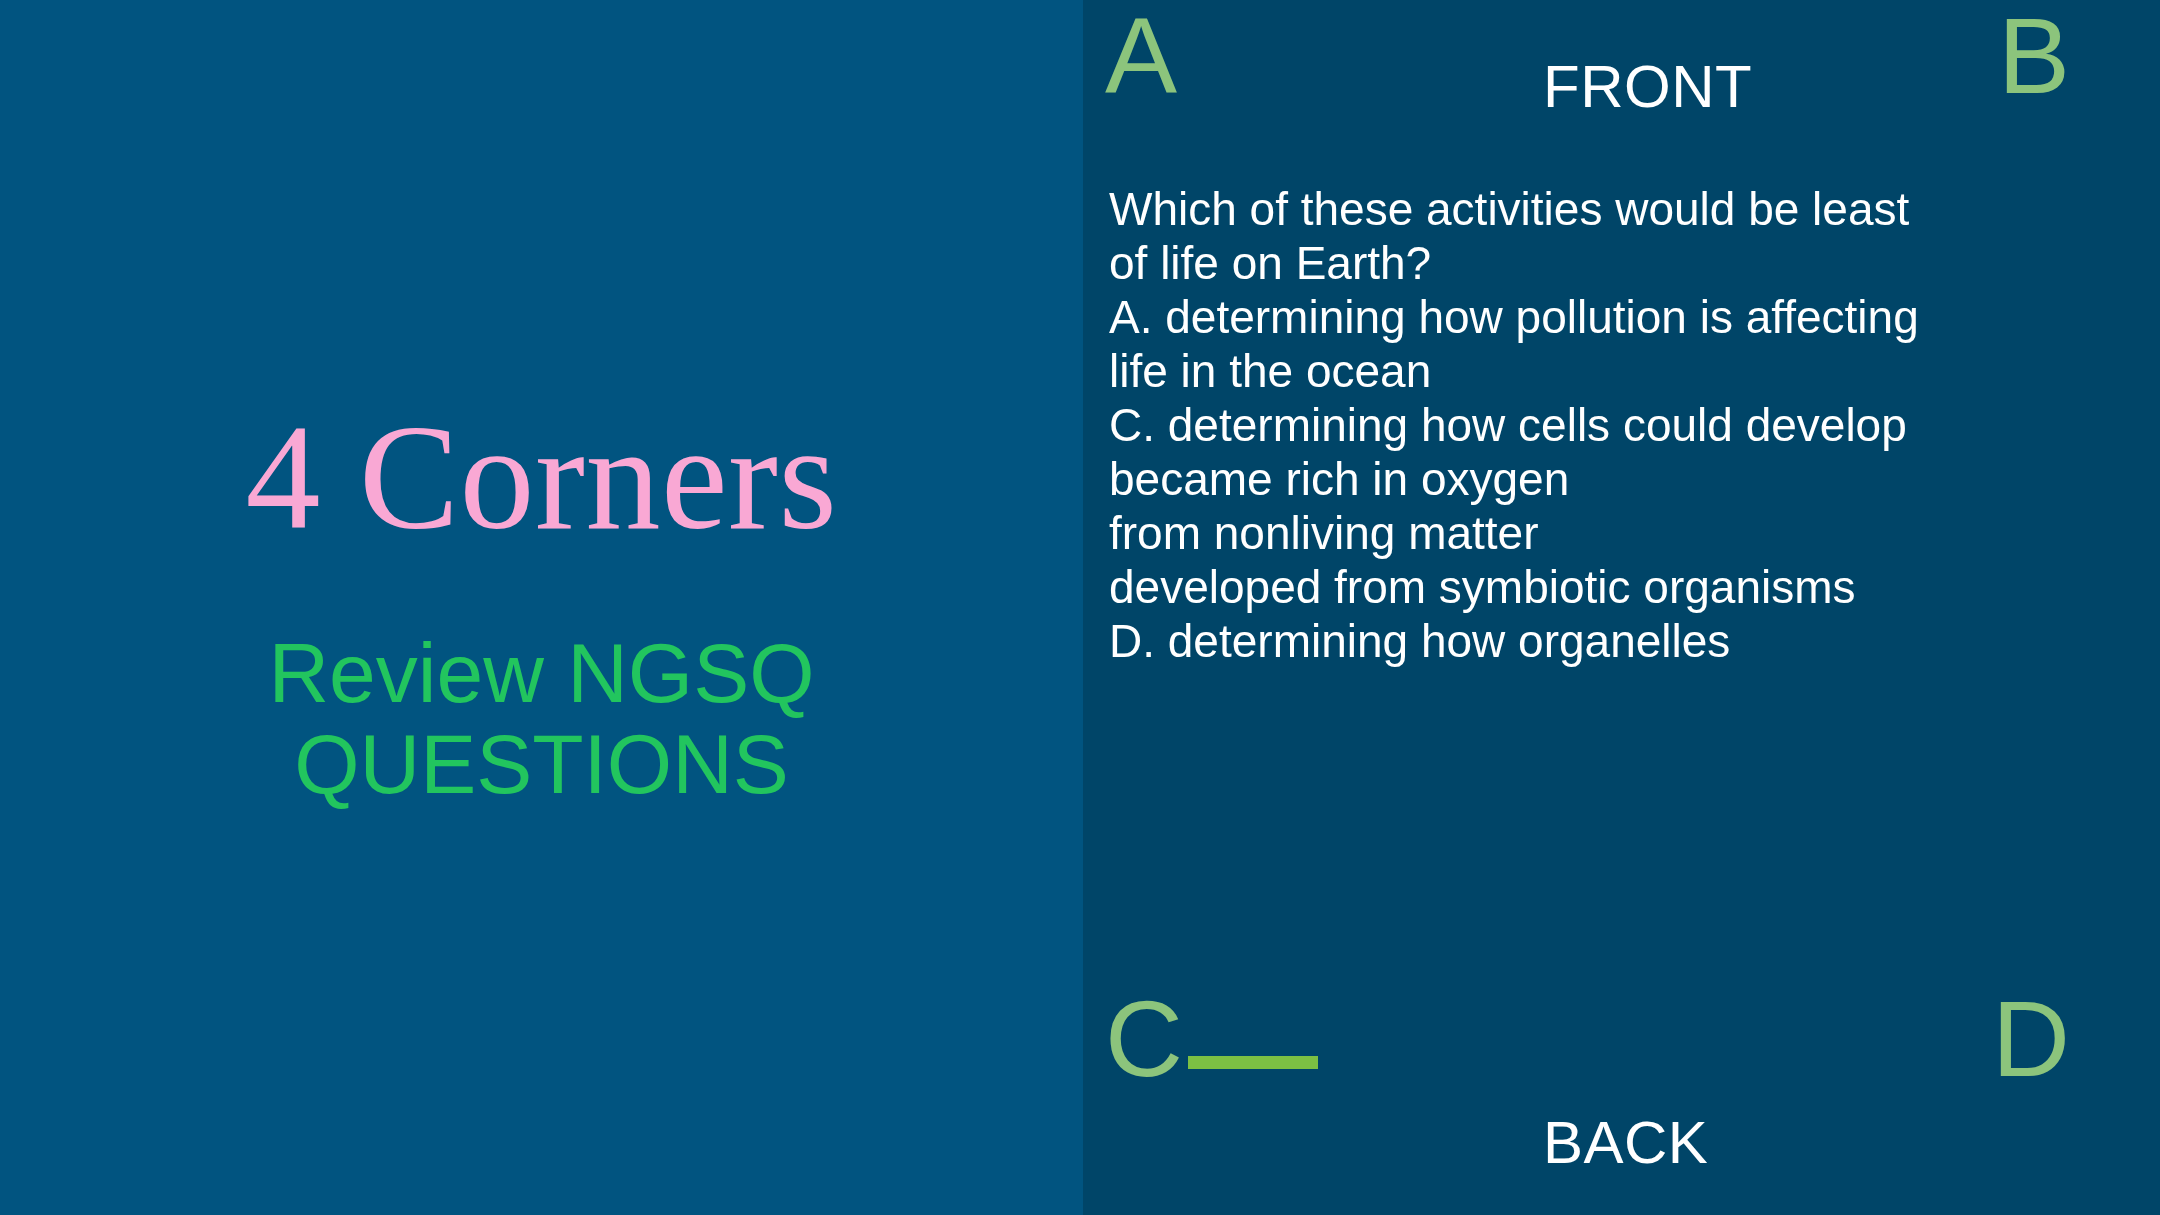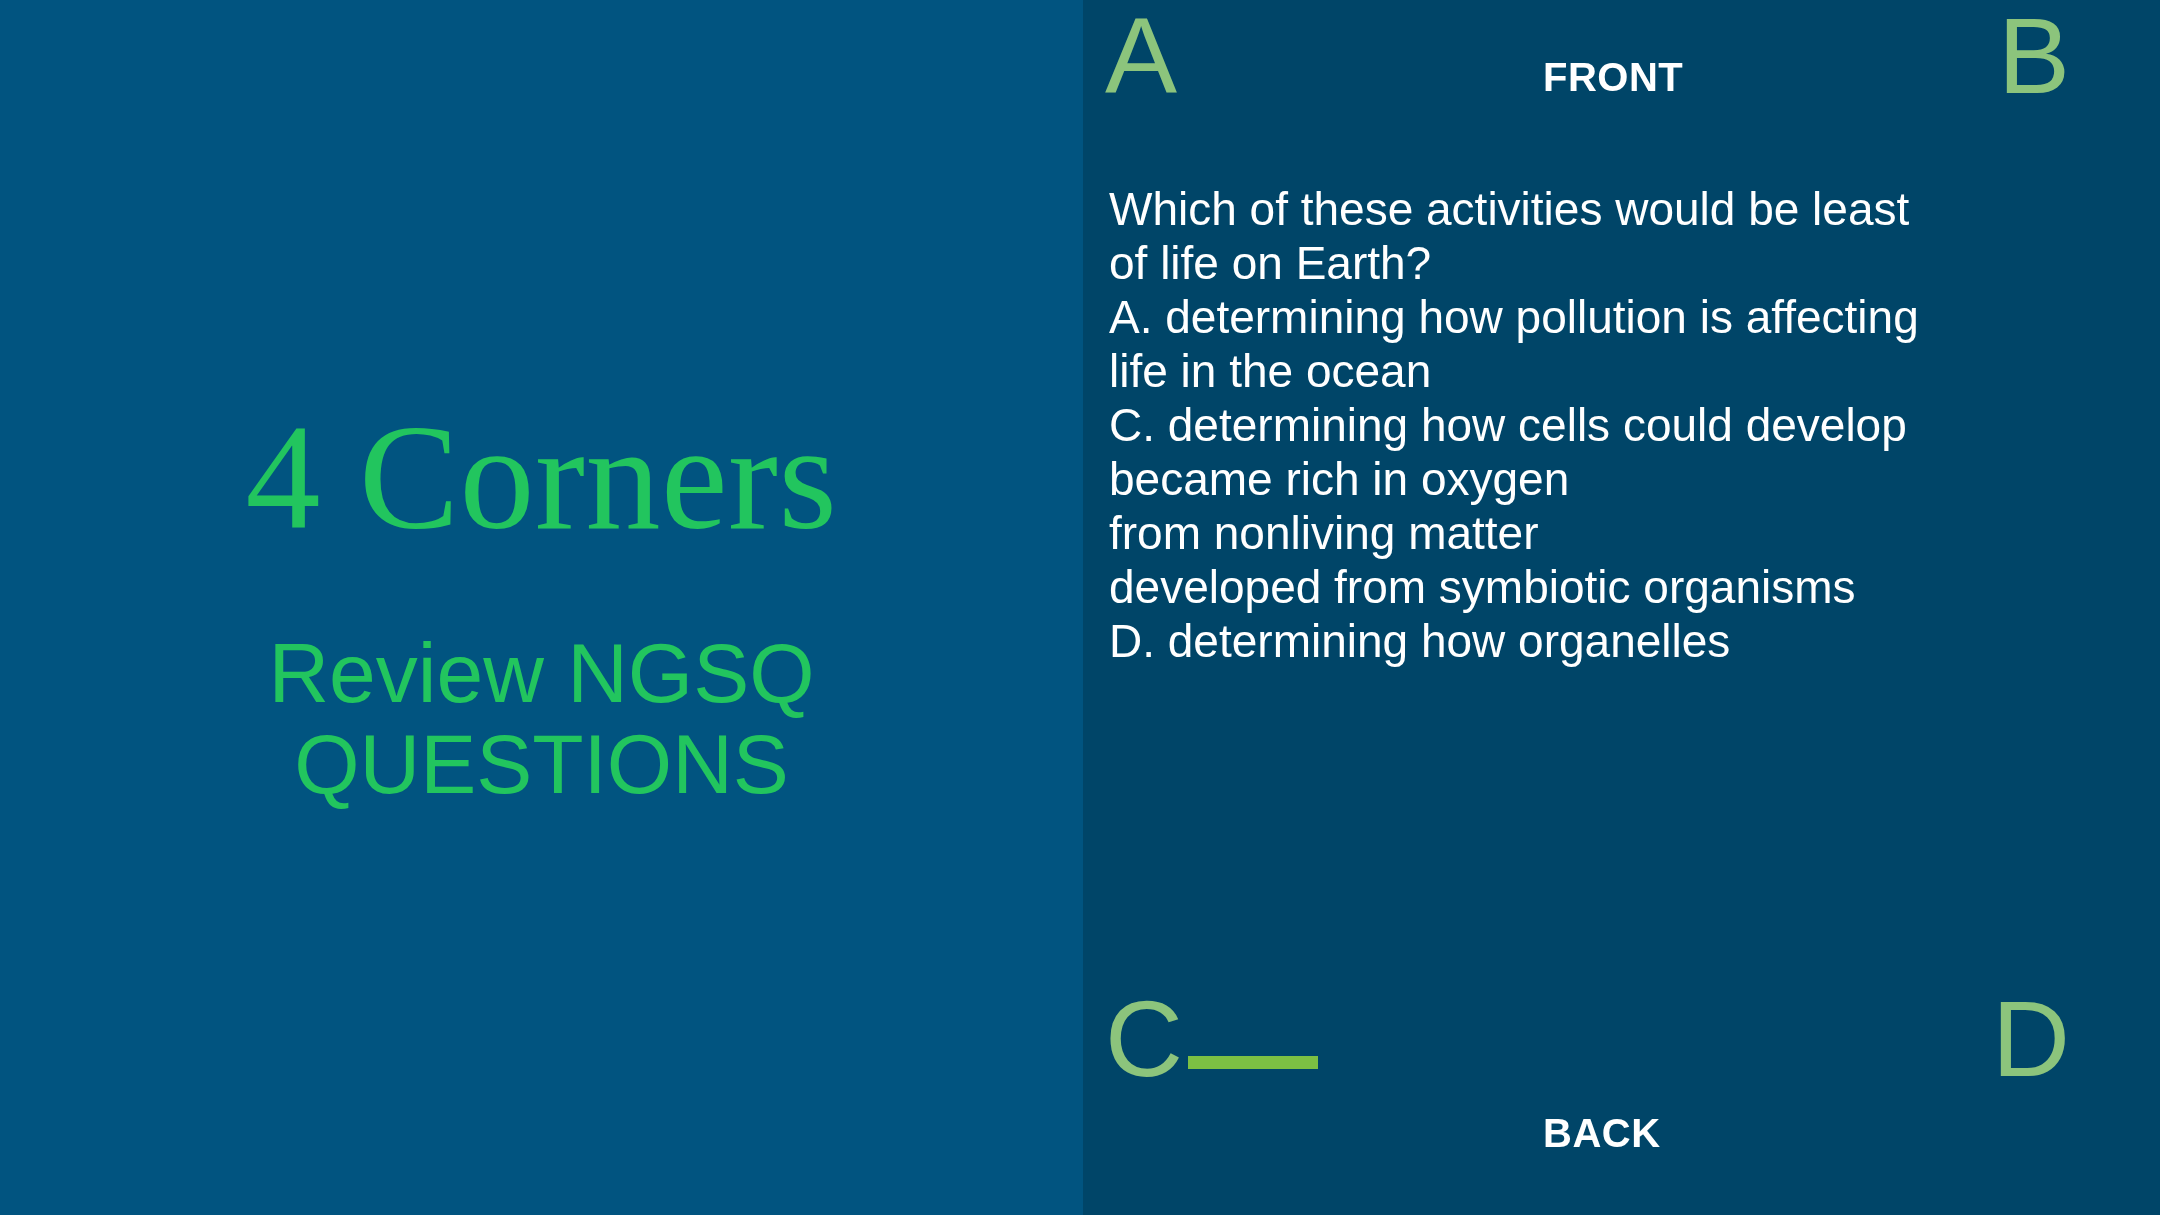--- a/index.html
+++ b/index.html
@@ -32,21 +32,21 @@
     top: 0;
     width: 1083px;
     height: 1215px;
     display: flex;
     flex-direction: column;
     align-items: center;
     justify-content: center;
   }
   #deck-title {
     font-family: "Liberation Serif", serif;
-    color: #22c55e;
+    color: #f9a8d4;
     font-size: 150px;
     line-height: 1.0;
     font-weight: 400;
     letter-spacing: 0.5px;
     text-align: center;
     margin: 0 0 72px 0;
     white-space: nowrap;
   }
   #deck-subtitle {
     color: #22c55e;
@@ -86,23 +86,23 @@
     left: 105px;
     top: 1056px;
     width: 130px;
     height: 13px;
     background: #7cc043;
   }
 
   .face-label {
     position: absolute;
     color: #ffffff;
-    font-size: 40px;
+    font-size: 60px;
     line-height: 1;
-    font-weight: 700;
+    font-weight: 400;
     letter-spacing: 0.5px;
   }
   #front-label { left: 460px; top: 57px; }
   #back-label  { left: 460px; top: 1113px; }
 
   #question-block {
     position: absolute;
     left: 0;
     top: 0;
     width: 1232px;

